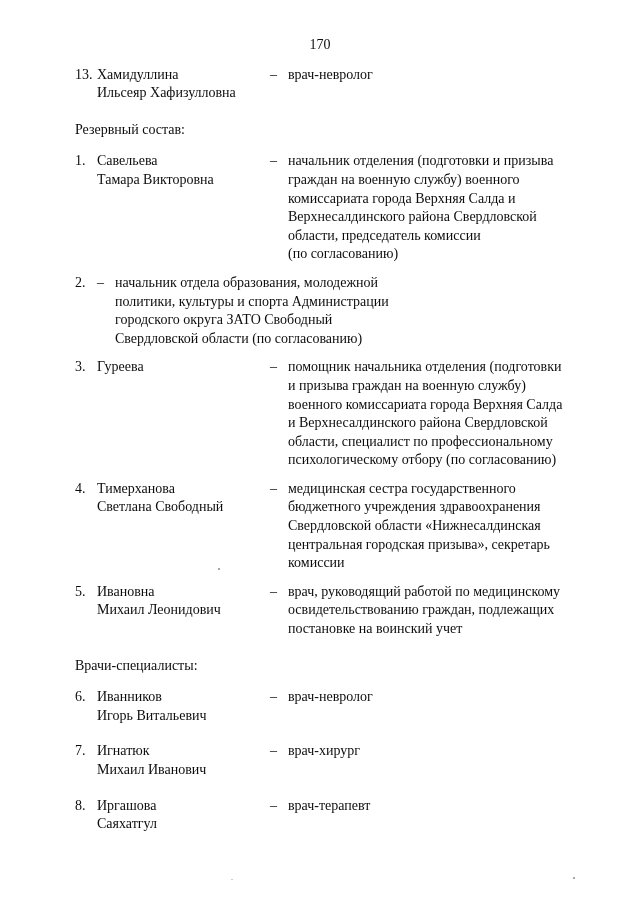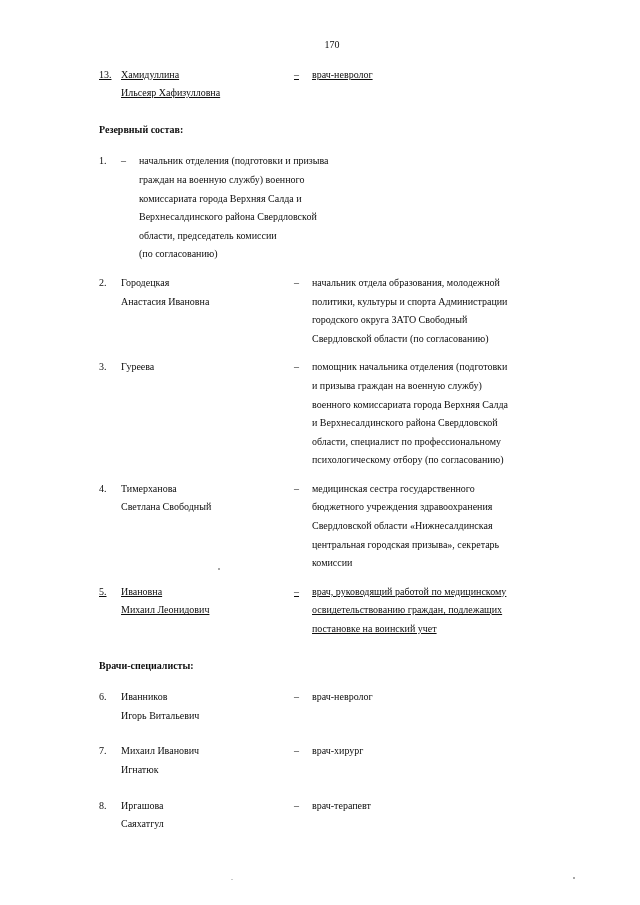--- a/index.html
+++ b/index.html
@@ -7,26 +7,25 @@
     padding: 0;
     background: #ffffff;
   }
   .page {
     position: relative;
     width: 640px;
     height: 905px;
     background: #ffffff;
     color: #0d0d0d;
     font-family: "Liberation Serif", "DejaVu Serif", serif;
-    font-size: 10px;
+    font-size: 14px;
     line-height: 18.6px;
     overflow: hidden;
     box-sizing: border-box;
     padding-top: 36px;
-    padding-left: 24px;
   }
   .page-number {
     text-align: center;
     margin: 0 0 11px 0;
   }
   .entry {
     display: flex;
     align-items: flex-start;
     margin: 0 0 0 75px;
   }
@@ -42,23 +41,23 @@
     width: 18px;
     flex: 0 0 18px;
   }
   .entry .desc {
     width: 335px;
     flex: 0 0 335px;
     white-space: pre-line;
   }
   .mb-item { margin-bottom: 10px; }
   .mb-item-lg { margin-bottom: 17px; }
-  .mb-before-heading { margin-bottom: 18px; text-decoration: underline; }
+  .mb-before-heading { margin-bottom: 18px; }
   .section-heading {
-    font-weight: bold;
+    font-weight: normal;
     margin: 0 16px 13px 75px;
   }
   .speck {
     position: absolute;
     background: #8a8a8a;
     border-radius: 50%;
   }
   .speck-1 { left: 218px; top: 568px; width: 2px; height: 2px; }
   .speck-2 { left: 573px; top: 877px; width: 2px; height: 2px; }
   .speck-3 { left: 231px; top: 879px; width: 2px; height: 1px; opacity: .6; }
@@ -77,35 +76,35 @@
       <div>Ильсеяр Хафизулловна</div>
     </div>
     <div class="dash">–</div>
     <div class="desc">врач-невролог</div>
   </div>
 
   <div class="section-heading">Резервный состав:</div>
 
   <div class="entry mb-item">
     <div class="num">1.</div>
+    <div class="name">
+      <div>Савельева</div>
+      <div>Тамара Викторовна</div>
+    </div>
     <div class="dash">–</div>
     <div class="desc">начальник отделения (подготовки и призыва
 граждан на военную службу) военного
 комиссариата города Верхняя Салда и
 Верхнесалдинского района Свердловской
 области, председатель комиссии
 (по согласованию)</div>
   </div>
 
   <div class="entry mb-item">
     <div class="num">2.</div>
-    <div class="name">
-      <div>Городецкая</div>
-      <div>Анастасия Ивановна</div>
-    </div>
     <div class="dash">–</div>
     <div class="desc">начальник отдела образования, молодежной
 политики, культуры и спорта Администрации
 городского округа ЗАТО Свободный
 Свердловской области (по согласованию)</div>
   </div>
 
   <div class="entry mb-item">
     <div class="num">3.</div>
     <div class="name">
@@ -154,22 +153,22 @@
       <div>Иванников</div>
       <div>Игорь Витальевич</div>
     </div>
     <div class="dash">–</div>
     <div class="desc">врач-невролог</div>
   </div>
 
   <div class="entry mb-item-lg">
     <div class="num">7.</div>
     <div class="name">
+      <div>Игнатюк</div>
       <div>Михаил Иванович</div>
-      <div>Игнатюк</div>
     </div>
     <div class="dash">–</div>
     <div class="desc">врач-хирург</div>
   </div>
 
   <div class="entry">
     <div class="num">8.</div>
     <div class="name">
       <div>Иргашова</div>
       <div>Саяхатгул</div>

